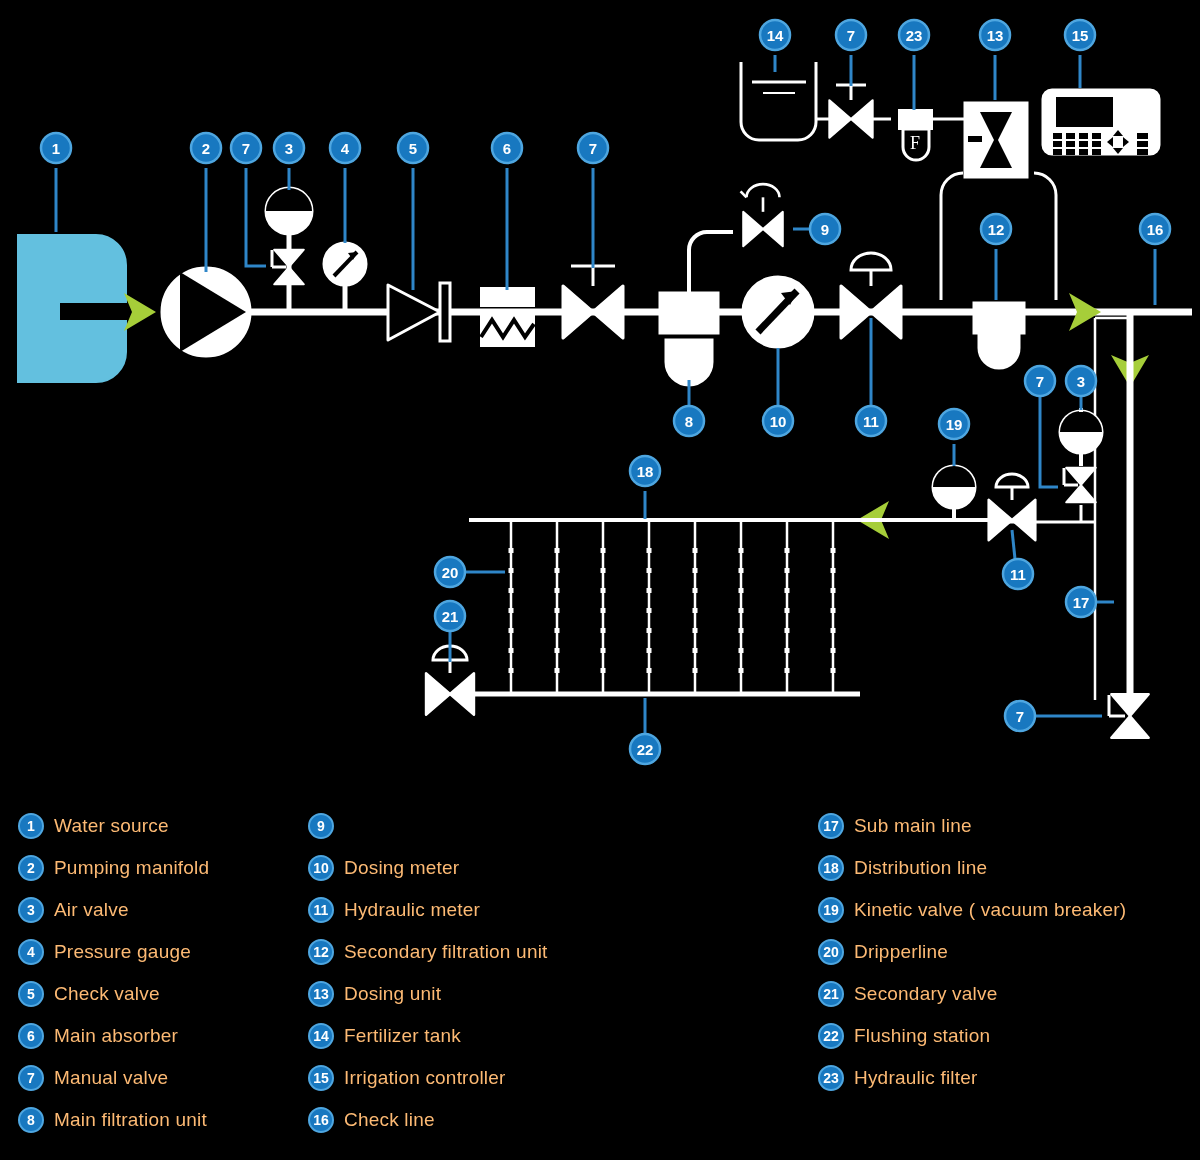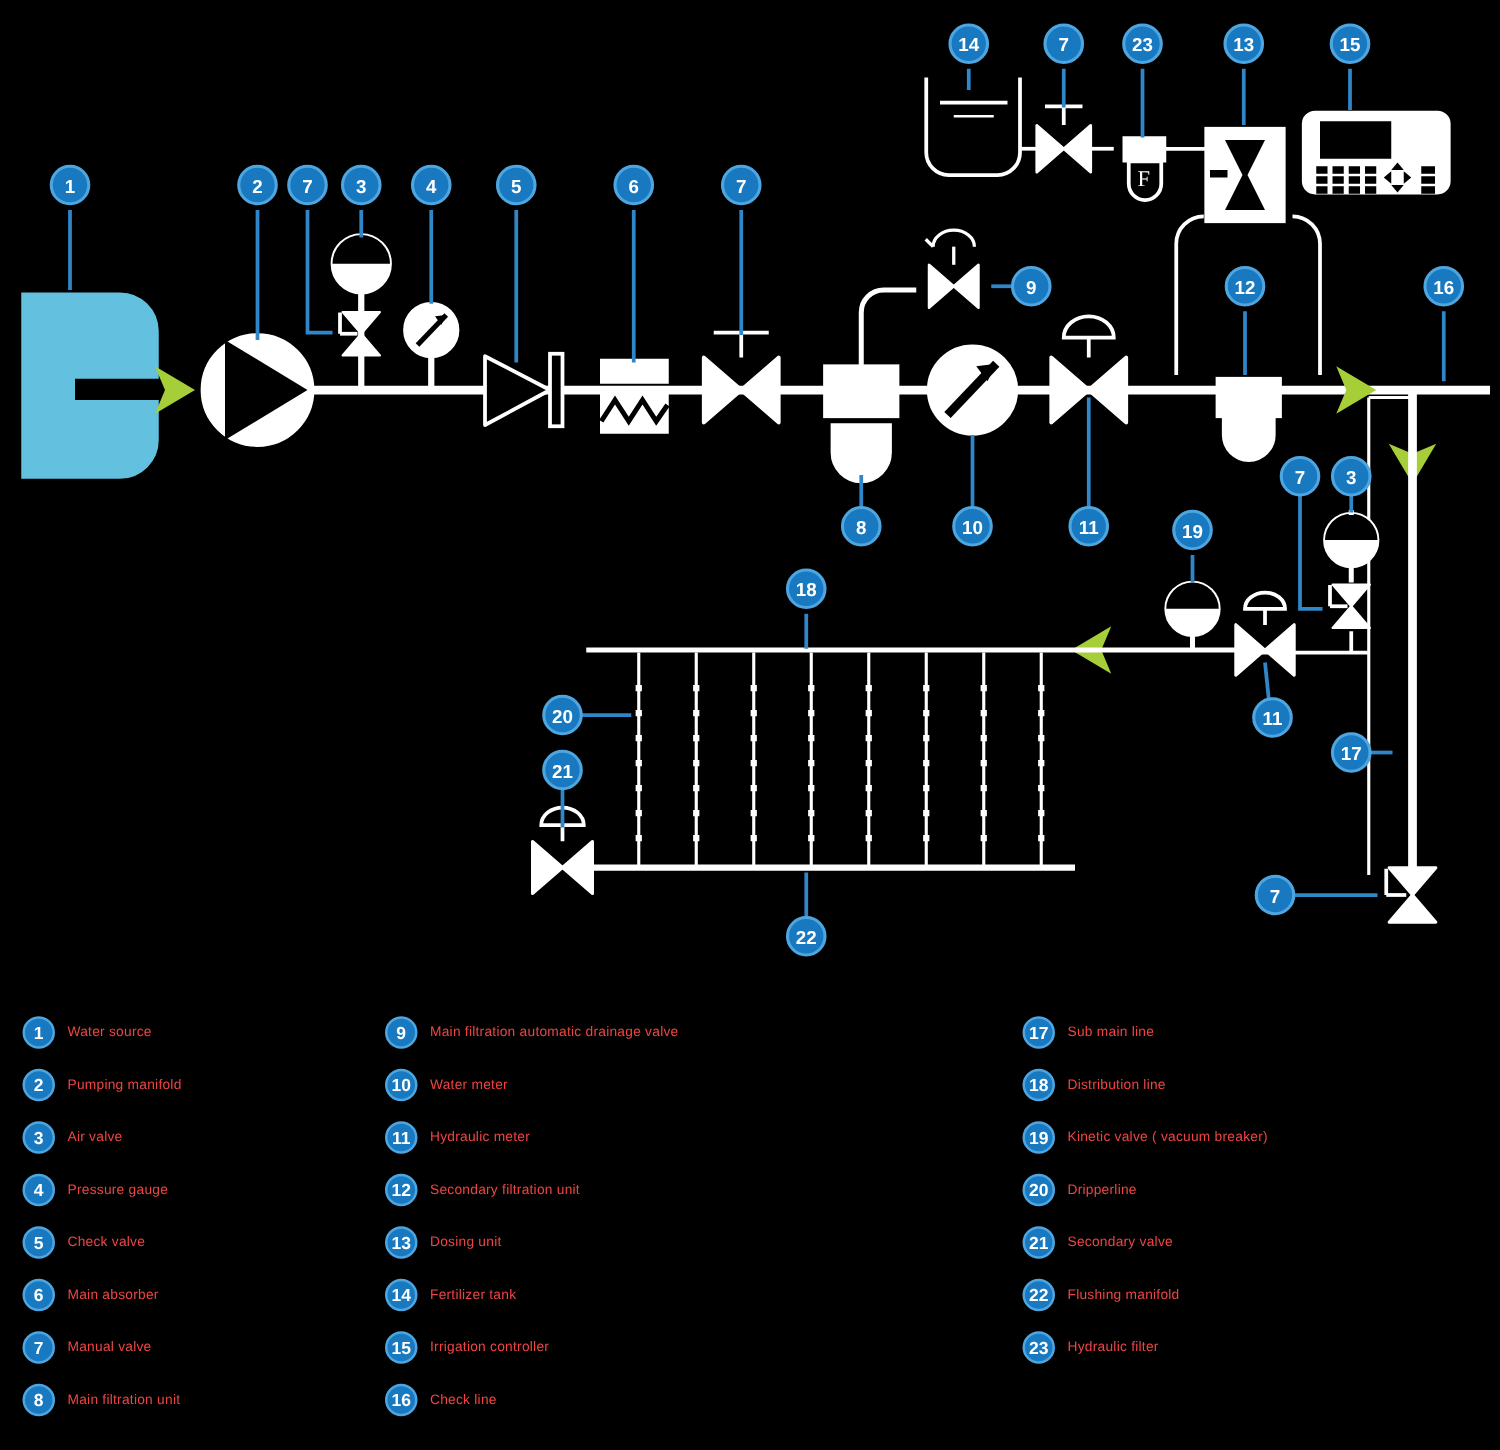--- a/index.html
+++ b/index.html
@@ -5,21 +5,21 @@
   html,body{margin:0;padding:0;background:#000;}
   body{width:1200px;height:1160px;position:relative;overflow:hidden;
        font-family:"Liberation Sans","DejaVu Sans",sans-serif;}
   #stage{position:absolute;inset:0;width:1200px;height:1160px;}
   svg{display:block;}
   .lgrow{display:flex;align-items:center;gap:10px;height:42px;}
   .lgnum{width:26px;height:26px;flex:0 0 26px;border-radius:50%;
          background:#1878c0;border:2px solid #4ea6e0;color:#fff;
          font-size:14px;font-weight:bold;display:flex;align-items:center;
          justify-content:center;line-height:1;box-sizing:border-box;}
-  .lgtxt{color:#ef4444;font-size:11px;letter-spacing:.2px;white-space:nowrap;}
+  .lgtxt{color:#fdba74;font-size:19px;letter-spacing:.2px;white-space:nowrap;}
   #legend{position:absolute;left:0;top:805px;width:1200px;height:350px;}
   .lgcol{position:absolute;top:0;}
   #c0{left:18px;} #c1{left:308px;} #c2{left:818px;}
 </style>
 </head>
 <body>
 
 <div id="stage">
 
 <svg width="1200" height="800" viewBox="0 0 1200 800">
@@ -523,25 +523,24 @@
           <div class="lgtxt">Manual valve</div>
         </div>
     <div class="lgrow">
           <div class="lgnum">8</div>
           <div class="lgtxt">Main filtration unit</div>
         </div>
   </div>
   <div class="lgcol" id="c1">
     <div class="lgrow">
           <div class="lgnum">9</div>
-          <div class="lgtxt">Main filtration automatic drainage valve</div>
         </div>
     <div class="lgrow">
           <div class="lgnum">10</div>
-          <div class="lgtxt">Water meter</div>
+          <div class="lgtxt">Dosing meter</div>
         </div>
     <div class="lgrow">
           <div class="lgnum">11</div>
           <div class="lgtxt">Hydraulic meter</div>
         </div>
     <div class="lgrow">
           <div class="lgnum">12</div>
           <div class="lgtxt">Secondary filtration unit</div>
         </div>
     <div class="lgrow">
@@ -577,21 +576,21 @@
     <div class="lgrow">
           <div class="lgnum">20</div>
           <div class="lgtxt">Dripperline</div>
         </div>
     <div class="lgrow">
           <div class="lgnum">21</div>
           <div class="lgtxt">Secondary valve</div>
         </div>
     <div class="lgrow">
           <div class="lgnum">22</div>
-          <div class="lgtxt">Flushing manifold</div>
+          <div class="lgtxt">Flushing station</div>
         </div>
     <div class="lgrow">
           <div class="lgnum">23</div>
           <div class="lgtxt">Hydraulic filter</div>
         </div>
   </div>
 </div>
 
 </div>
 

